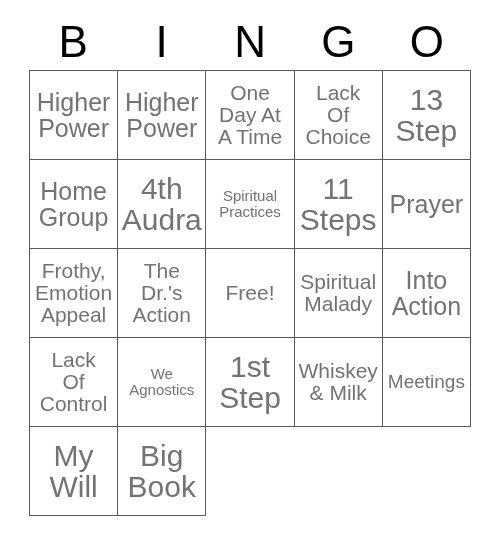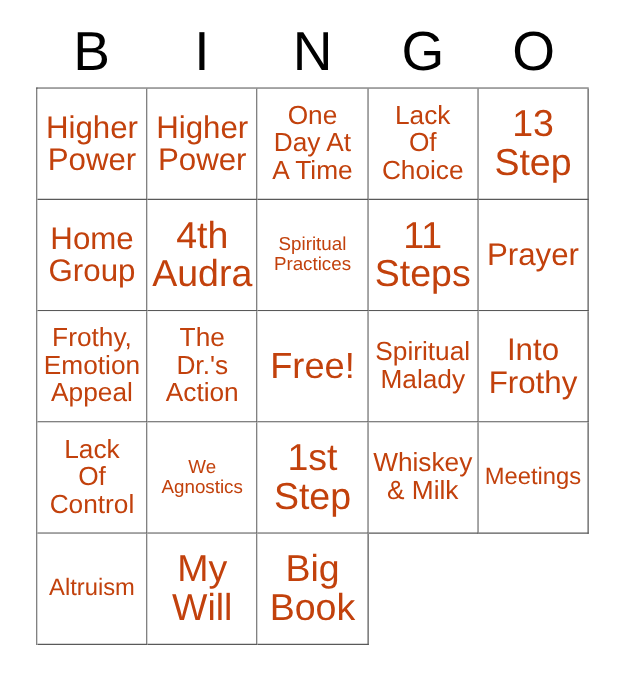--- a/index.html
+++ b/index.html
@@ -68,33 +68,33 @@
     justify-content: center;
     text-align: center;
     padding: 1px 2px;
     overflow: hidden;
     background: #ffffff;
   }
   .cell-text {
     display: block;
     line-height: 1.04;
     font-weight: 400;
-    color: #c2410c;
+    color: #737373;
     white-space: pre-line;
     width: 100%;
   }
 
   
   .fs-xl  { font-size: 30px; }
   .fs-lg  { font-size: 25px; }
   .fs-md  { font-size: 21px; }
   .fs-sm  { font-size: 19px; }
   .fs-xs  { font-size: 15px; }
 
-  .free .cell-text { font-size: 29px; }
+  .free .cell-text { font-size: 21px; }
 </style>
 </head>
 <body>
 
 <div id="bingo-card">
 
   <div id="header-row">
     <div class="header-letter">B</div>
     <div class="header-letter">I</div>
     <div class="header-letter">N</div>
@@ -156,21 +156,21 @@
       </div>
       <div class="cell free">
         <span class="cell-text fs-xl">Free!</span>
       </div>
       <div class="cell">
         <span class="cell-text fs-md">Spiritual
 Malady</span>
       </div>
       <div class="cell">
         <span class="cell-text fs-lg">Into
-Frothy</span>
+Action</span>
       </div>
       <div class="cell">
         <span class="cell-text fs-md">Lack
 Of
 Control</span>
       </div>
       <div class="cell">
         <span class="cell-text fs-xs">We
 Agnostics</span>
       </div>
@@ -179,23 +179,20 @@
 Step</span>
       </div>
       <div class="cell">
         <span class="cell-text fs-md">Whiskey
 &amp; Milk</span>
       </div>
       <div class="cell">
         <span class="cell-text fs-sm">Meetings</span>
       </div>
       <div class="cell">
-        <span class="cell-text fs-sm">Altruism</span>
-      </div>
-      <div class="cell">
         <span class="cell-text fs-xl">My
 Will</span>
       </div>
       <div class="cell">
         <span class="cell-text fs-xl">Big
 Book</span>
       </div>
     </div>
 
 </div>

